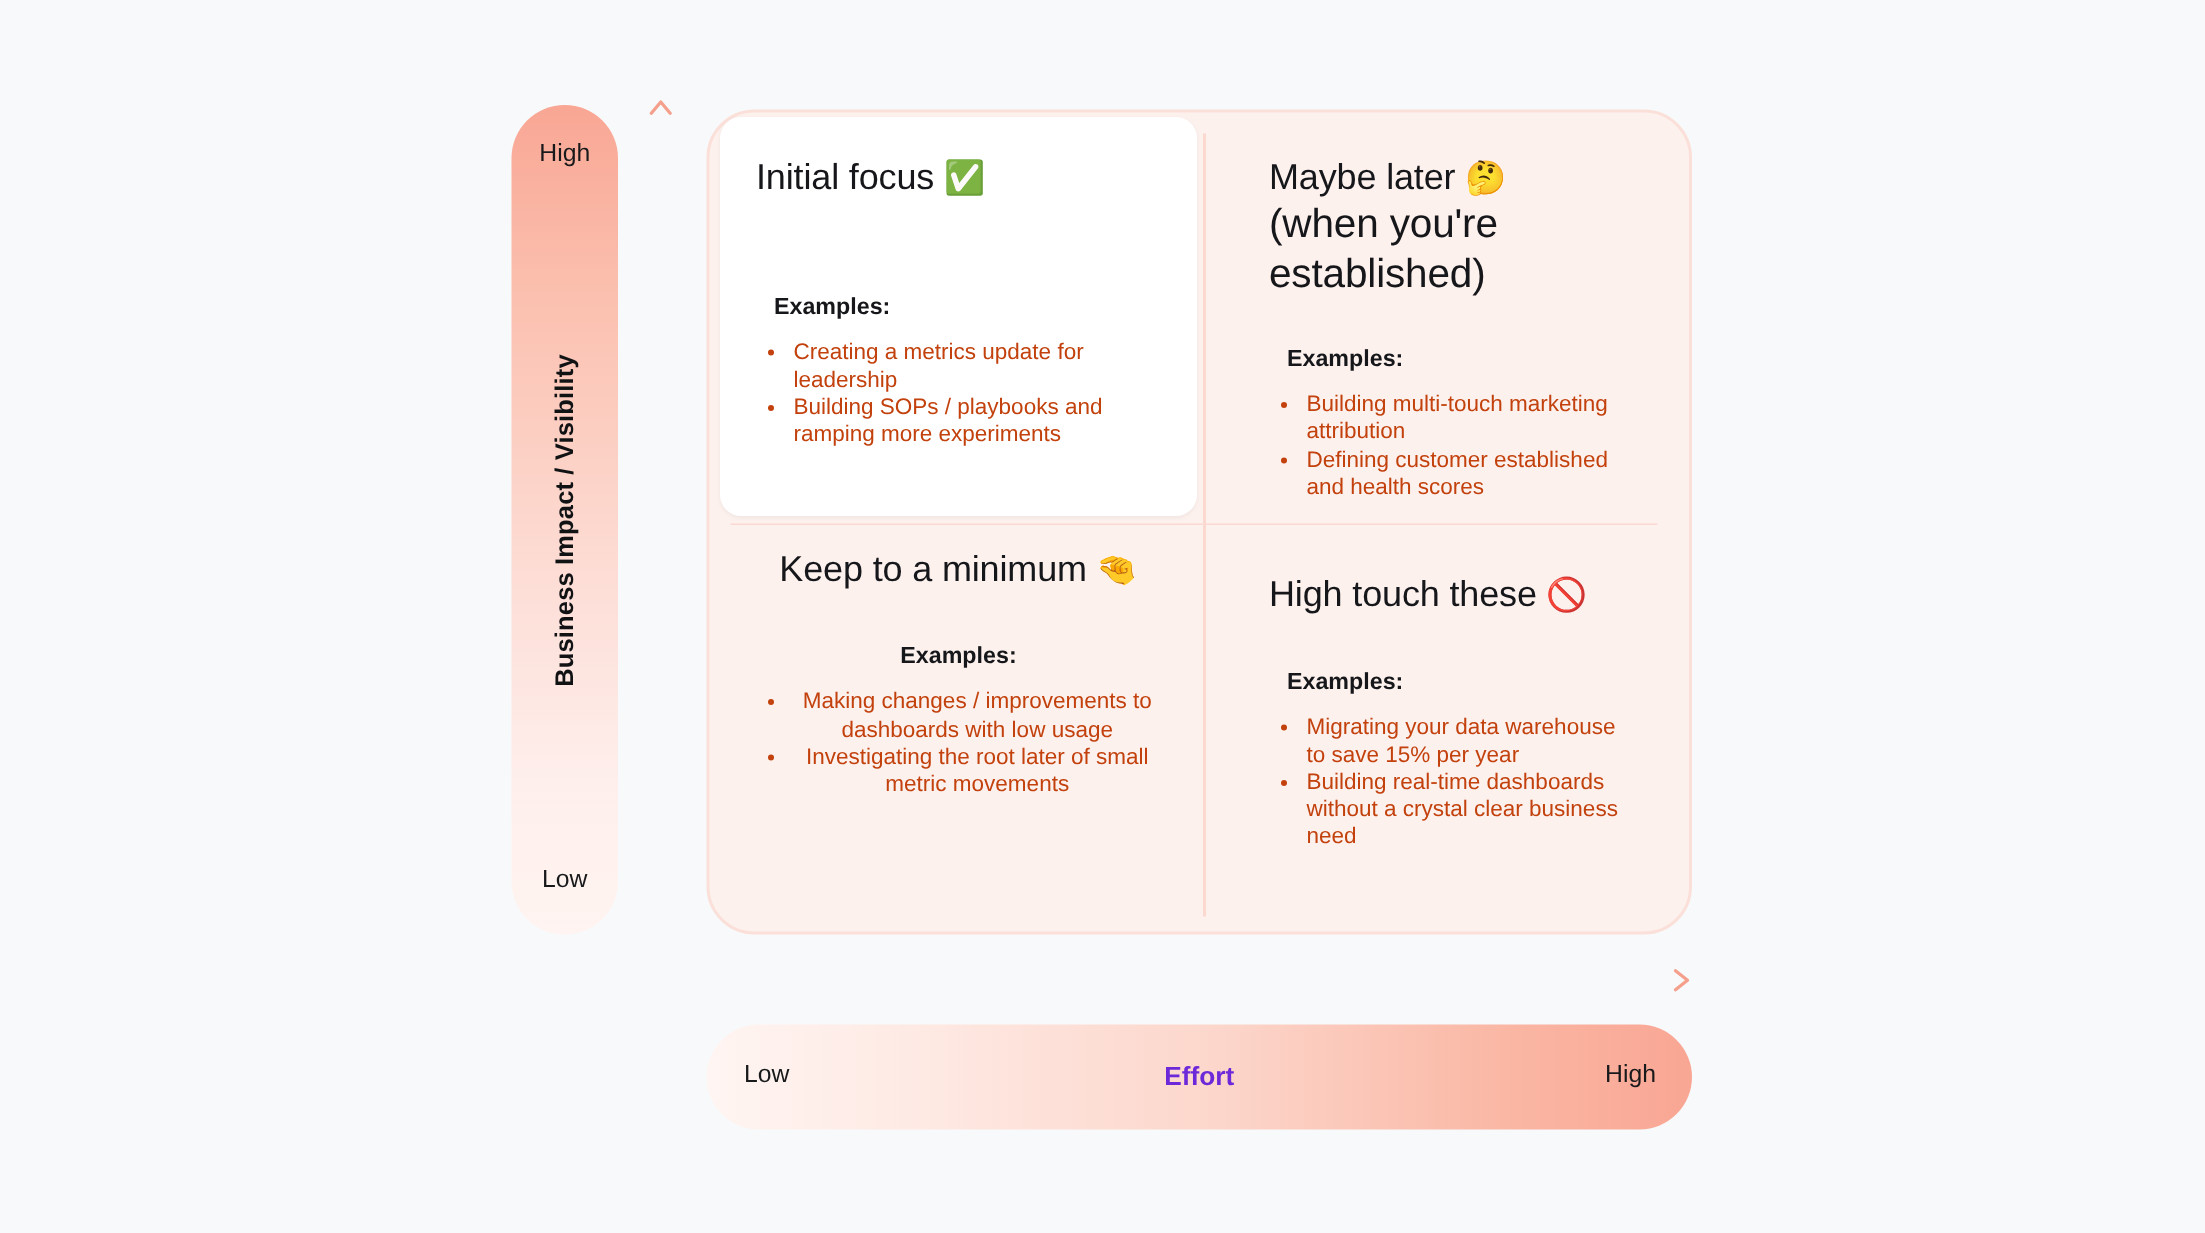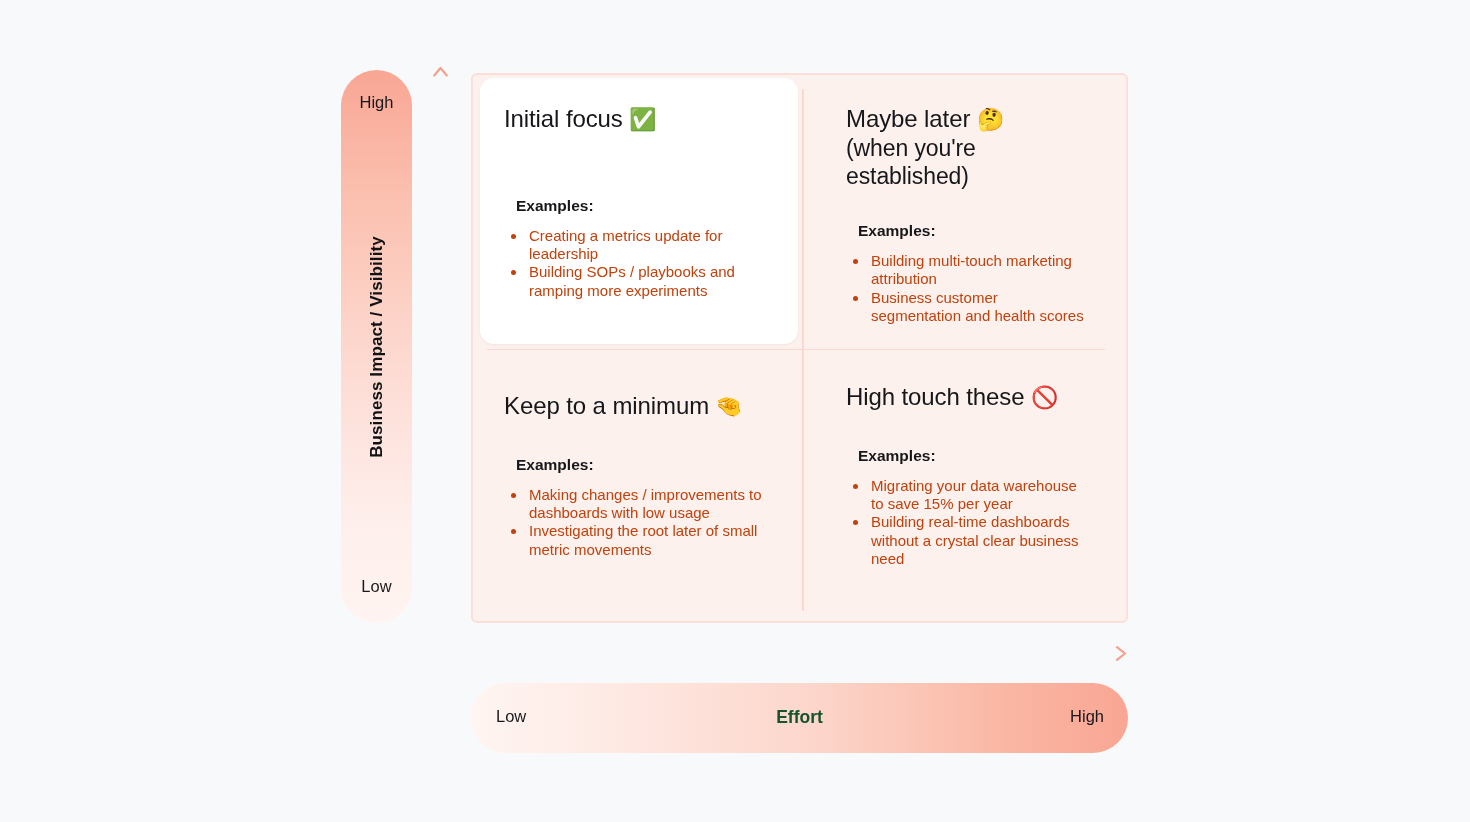--- a/index.html
+++ b/index.html
@@ -81,21 +81,21 @@
 
   
   .matrix {
     position: absolute;
     left: 471px;
     top: 73px;
     width: 657px;
     height: 550px;
     background: #fdf1ee;
     border: 2px solid #fbe0da;
-    border-radius: 6px;
+    border-radius: 32px;
     box-sizing: border-box;
   }
   .divider-v {
     position: absolute;
     left: 329px;
     top: 14px;
     width: 2px;
     height: 522px;
     background: #fbd9d1;
   }
@@ -107,21 +107,21 @@
     height: 1px;
     background: #fbd9d1;
   }
 
   .quad {
     position: absolute;
     box-sizing: border-box;
   }
   .quad-tl { left: 7px;   top: 3px;   width: 318px; height: 266px; }
   .quad-tr { left: 349px; top: 3px;   width: 290px; height: 266px; }
-  .quad-bl { left: 7px;   top: 290px; width: 318px; height: 262px; }
+  .quad-bl { left: 7px;   top: 264px; width: 318px; height: 262px; text-align: center; }
   .quad-br { left: 349px; top: 281px; width: 290px; height: 262px; }
 
   .card-white {
     background: #ffffff;
     border-radius: 14px;
     box-shadow: 0 1px 3px rgba(0,0,0,0.05);
   }
 
   .quad-inner {
     padding: 26px 24px 18px 24px;
@@ -132,21 +132,21 @@
     font-weight: 400;
     color: #16171a;
     line-height: 1.22;
     margin: 0;
     letter-spacing: -0.1px;
   }
   .quad-title .emoji {
     font-size: 22px;
   }
   .quad-subtitle {
-    font-size: 23px;
+    font-size: 27px;
     font-weight: 400;
     color: #16171a;
     line-height: 1.22;
     margin: 0;
     letter-spacing: -0.1px;
   }
   .examples-label {
     font-size: 15.5px;
     font-weight: bold;
     color: #16171a;
@@ -197,21 +197,21 @@
     color: #18191b;
   }
   .x-bar-title {
     position: absolute;
     left: 471px;
     top: 707px;
     width: 657px;
     text-align: center;
     font-size: 17.5px;
     font-weight: bold;
-    color: #14532d;
+    color: #6d28d9;
   }
   .x-bar-label-high {
     position: absolute;
     left: 1058px;
     top: 707px;
     width: 46px;
     text-align: right;
     font-size: 16.5px;
     color: #18191b;
   }
@@ -262,21 +262,21 @@
     <div class="quad quad-tr">
       <div class="quad-inner">
         <p class="quad-title">
           <span>Maybe later</span>
           <span class="emoji">🤔</span>
         </p>
         <p class="quad-subtitle">(when you're established)</p>
         <p class="examples-label">Examples:</p>
         <ul class="examples-list">
           <li>Building multi-touch marketing attribution</li>
-          <li>Business customer segmentation and health scores</li>
+          <li>Defining customer established and health scores</li>
         </ul>
       </div>
     </div>
 
     <div class="quad quad-bl">
       <div class="quad-inner">
         <p class="quad-title">
           <span>Keep to a minimum</span>
           <span class="emoji">🤏</span>
         </p>

